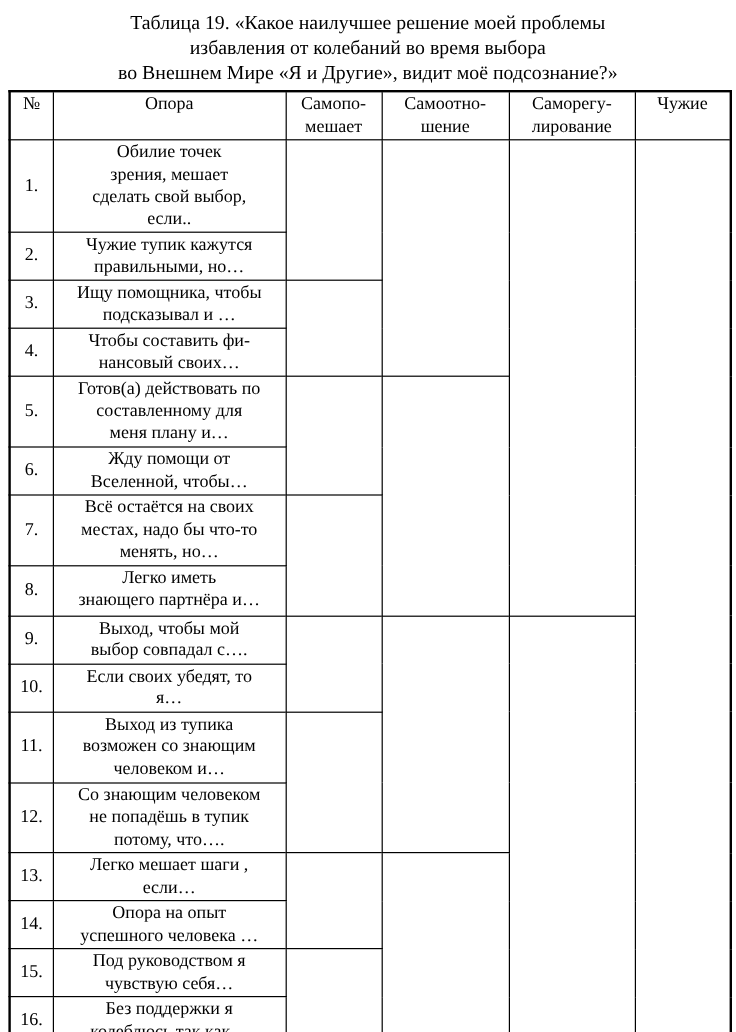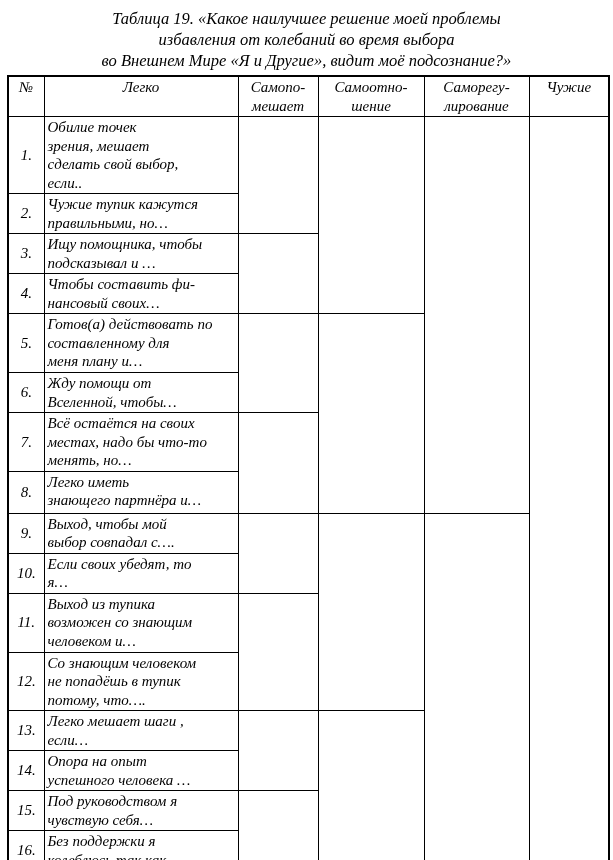--- a/index.html
+++ b/index.html
@@ -10,21 +10,20 @@
   }
   body {
     font-family: "Liberation Serif", "DejaVu Serif", serif;
     color: #000000;
   }
   .page {
     width: 613px;
     height: 860px;
     background: #ffffff;
     overflow: hidden;
-    font-style: italic;
   }
   .title {
     margin: 8px 6px 4px 6px;
     text-align: center;
     font-size: 16.5px;
     line-height: 21px;
     white-space: pre-line;
   }
   table.main {
     border-collapse: collapse;
@@ -47,21 +46,21 @@
     text-align: center;
     vertical-align: top;
     white-space: pre-line;
   }
   td.num {
     text-align: center;
     vertical-align: middle;
     white-space: nowrap;
   }
   td.stim {
-    text-align: left;
+    text-align: center;
     vertical-align: top;
     white-space: pre-line;
     padding-left: 4px;
   }
   td.blank {
     vertical-align: top;
   }
   col.c-num { width: 36px; }
   col.c-stim { width: 194px; }
   col.c-sk { width: 80px; }
@@ -83,21 +82,21 @@
       <col class="c-num">
         <col class="c-stim">
         <col class="c-sk">
         <col class="c-sa">
         <col class="c-sr">
         <col class="c-key">
     </colgroup>
     <thead>
       <tr style="height:37px;">
         <th class="hdr">№</th>
-        <th class="hdr">Легко</th>
+        <th class="hdr">Опора</th>
         <th class="hdr">Самопо-
 мешает</th>
         <th class="hdr">Самоотно-
 шение</th>
         <th class="hdr">Саморегу-
 лирование</th>
         <th class="hdr">Чужие</th>
       </tr>
     </thead>
     <tbody>

